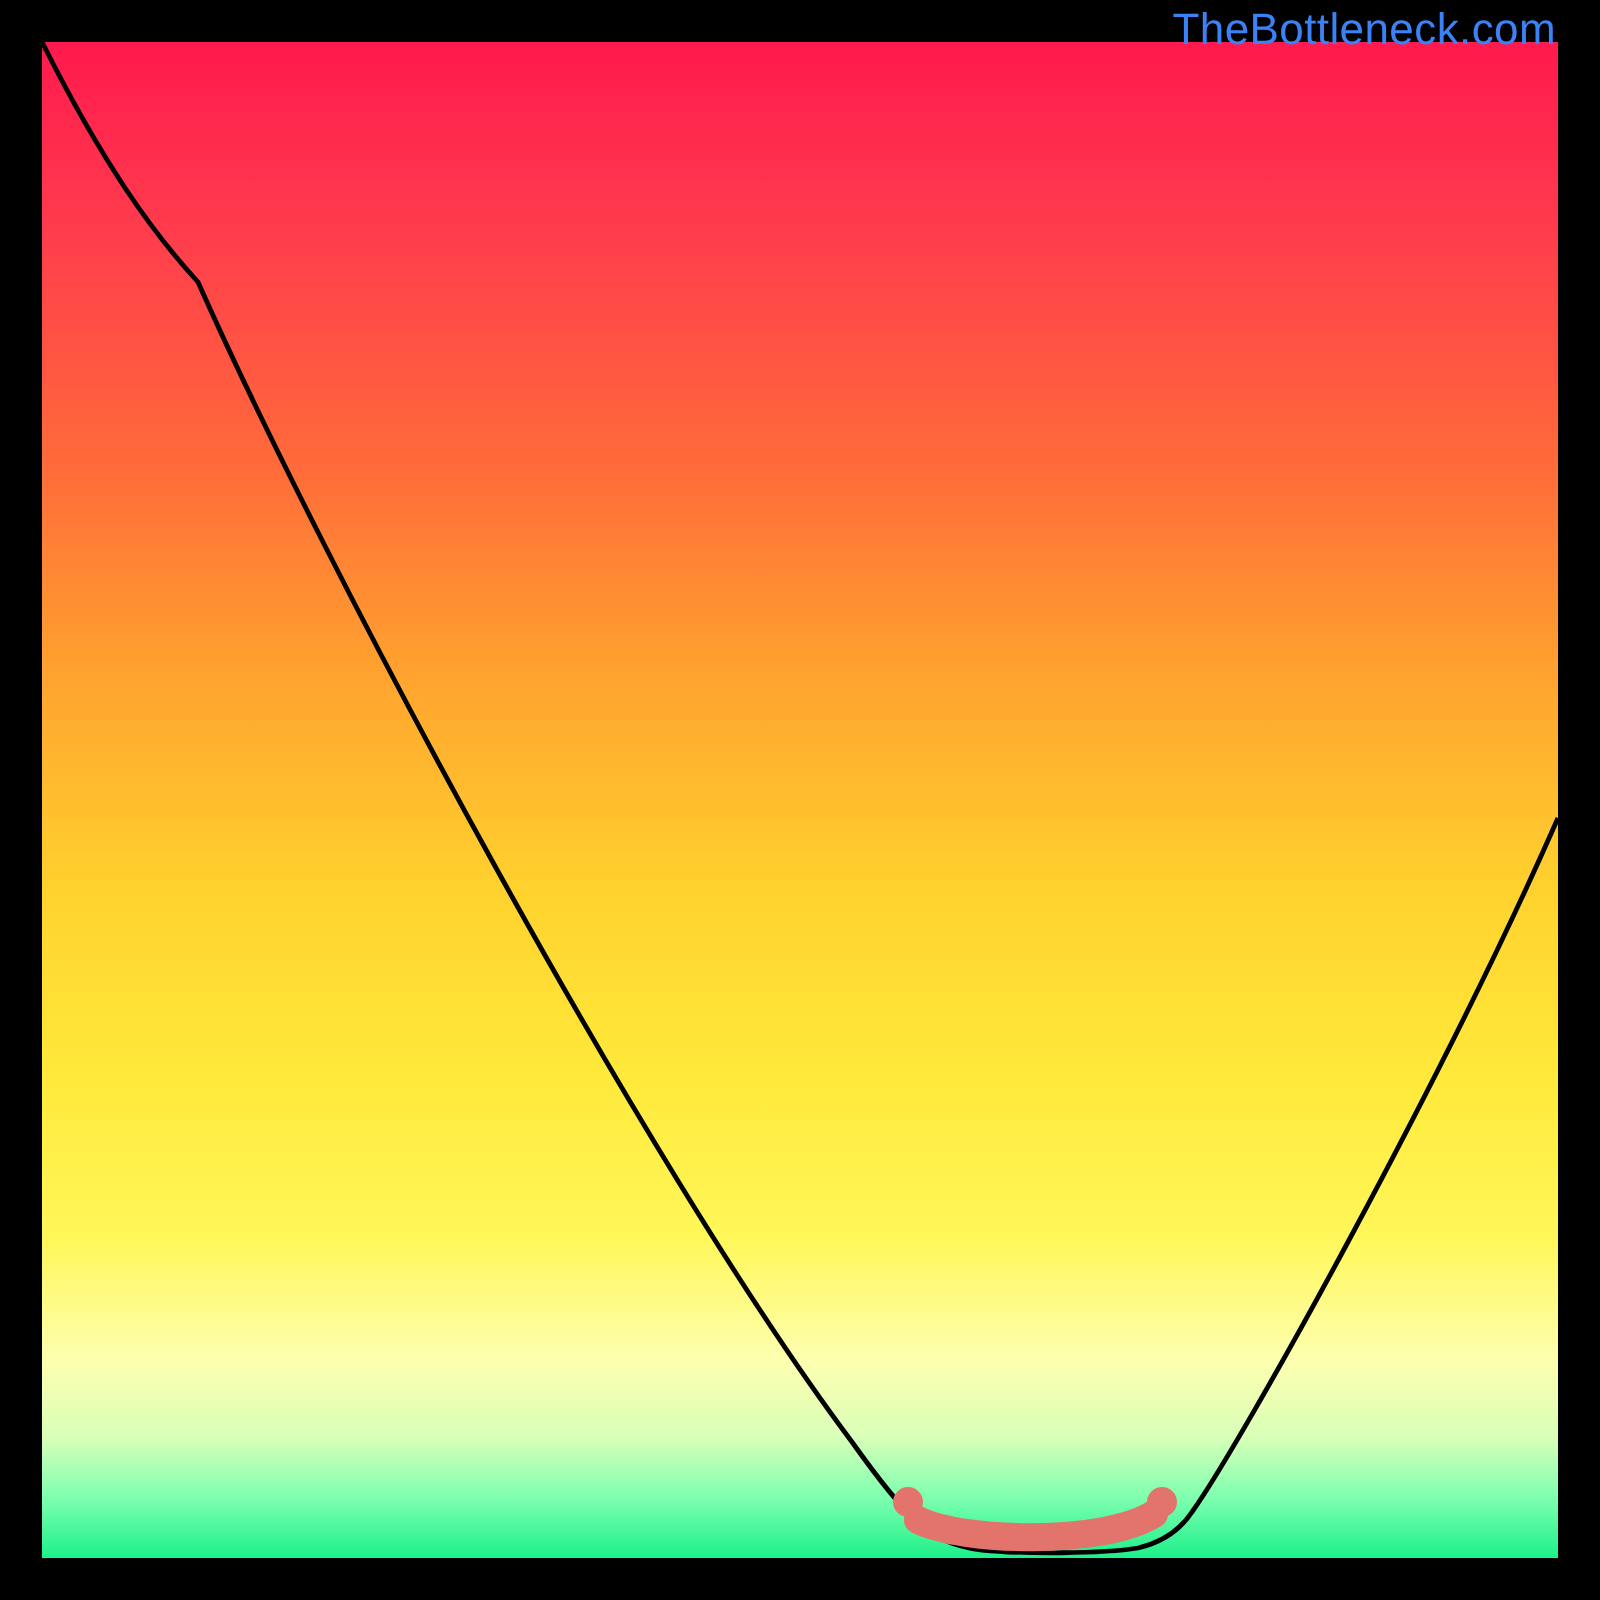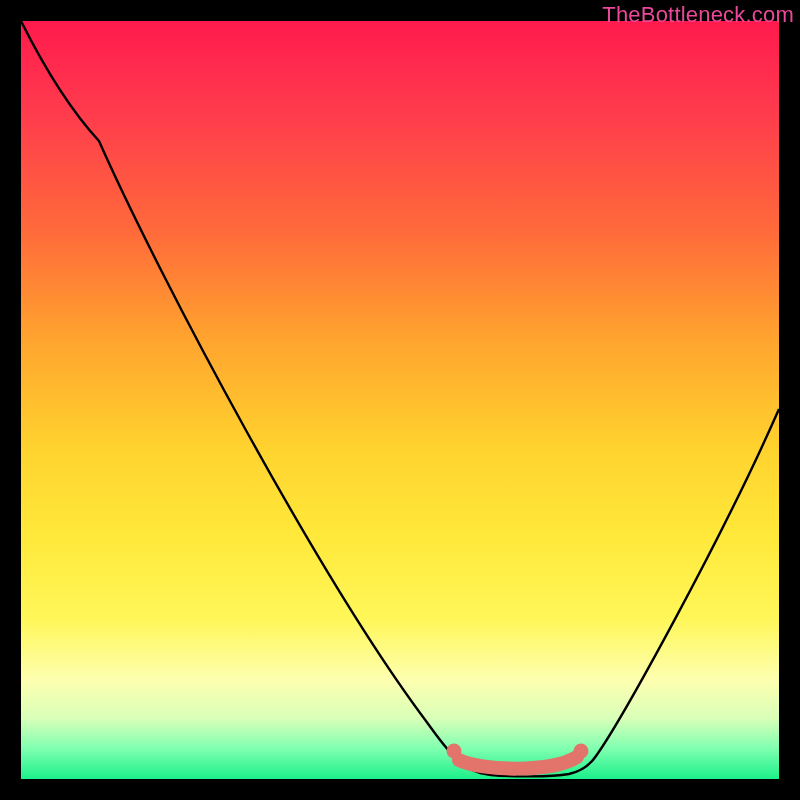--- a/index.html
+++ b/index.html
@@ -41,22 +41,22 @@
   svg.curve {
     position: absolute;
     left: 0;
     top: 0;
     width: 758px;
     height: 758px;
   }
   .watermark {
     position: absolute;
     top: 2px;
-    right: 6px;
-    color: #ec4899;
+    right: 22px;
+    color: #3b82f6;
     font-size: 22px;
     letter-spacing: 0.2px;
     font-weight: 500;
     user-select: none;
   }
 </style>
 </head>
 <body>
 
 <div class="frame">

